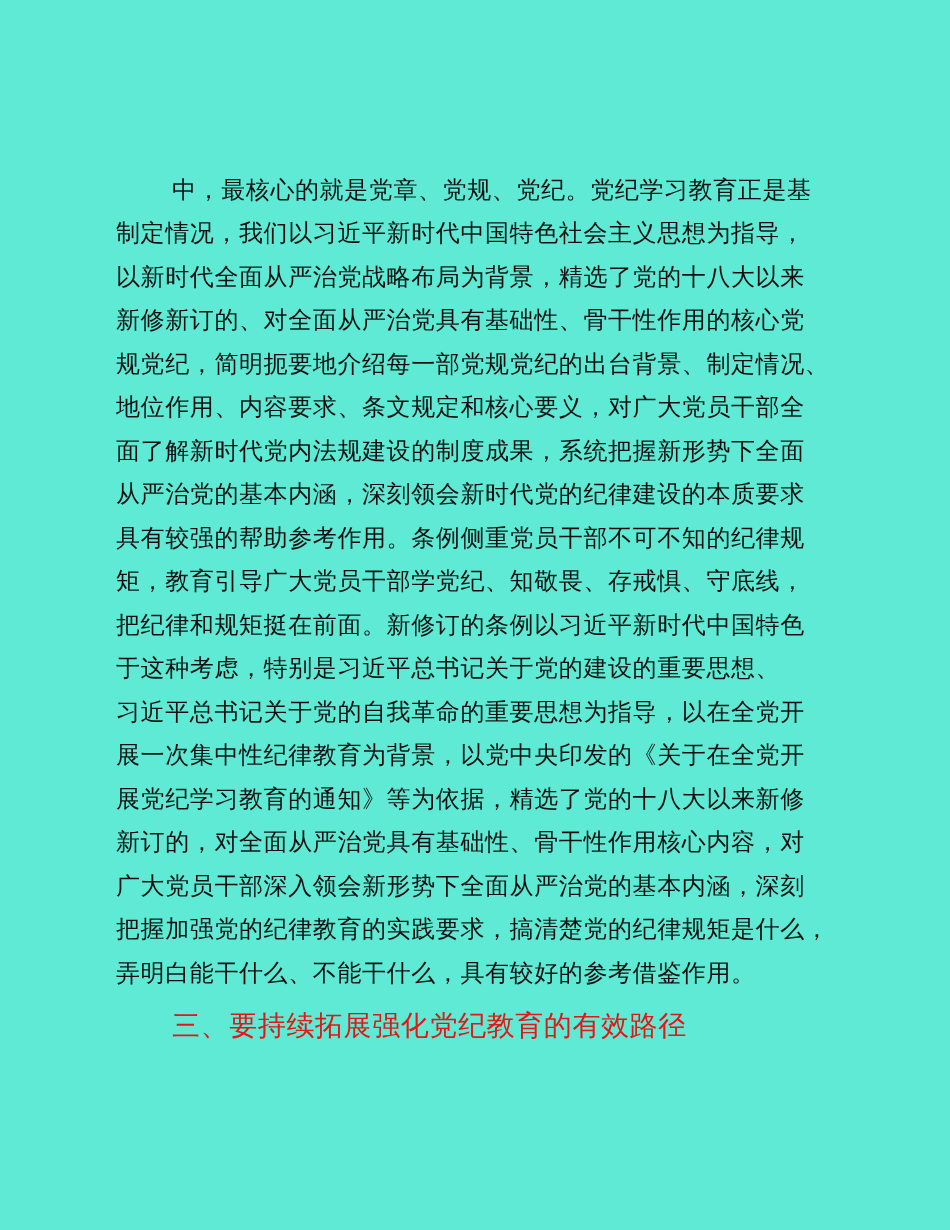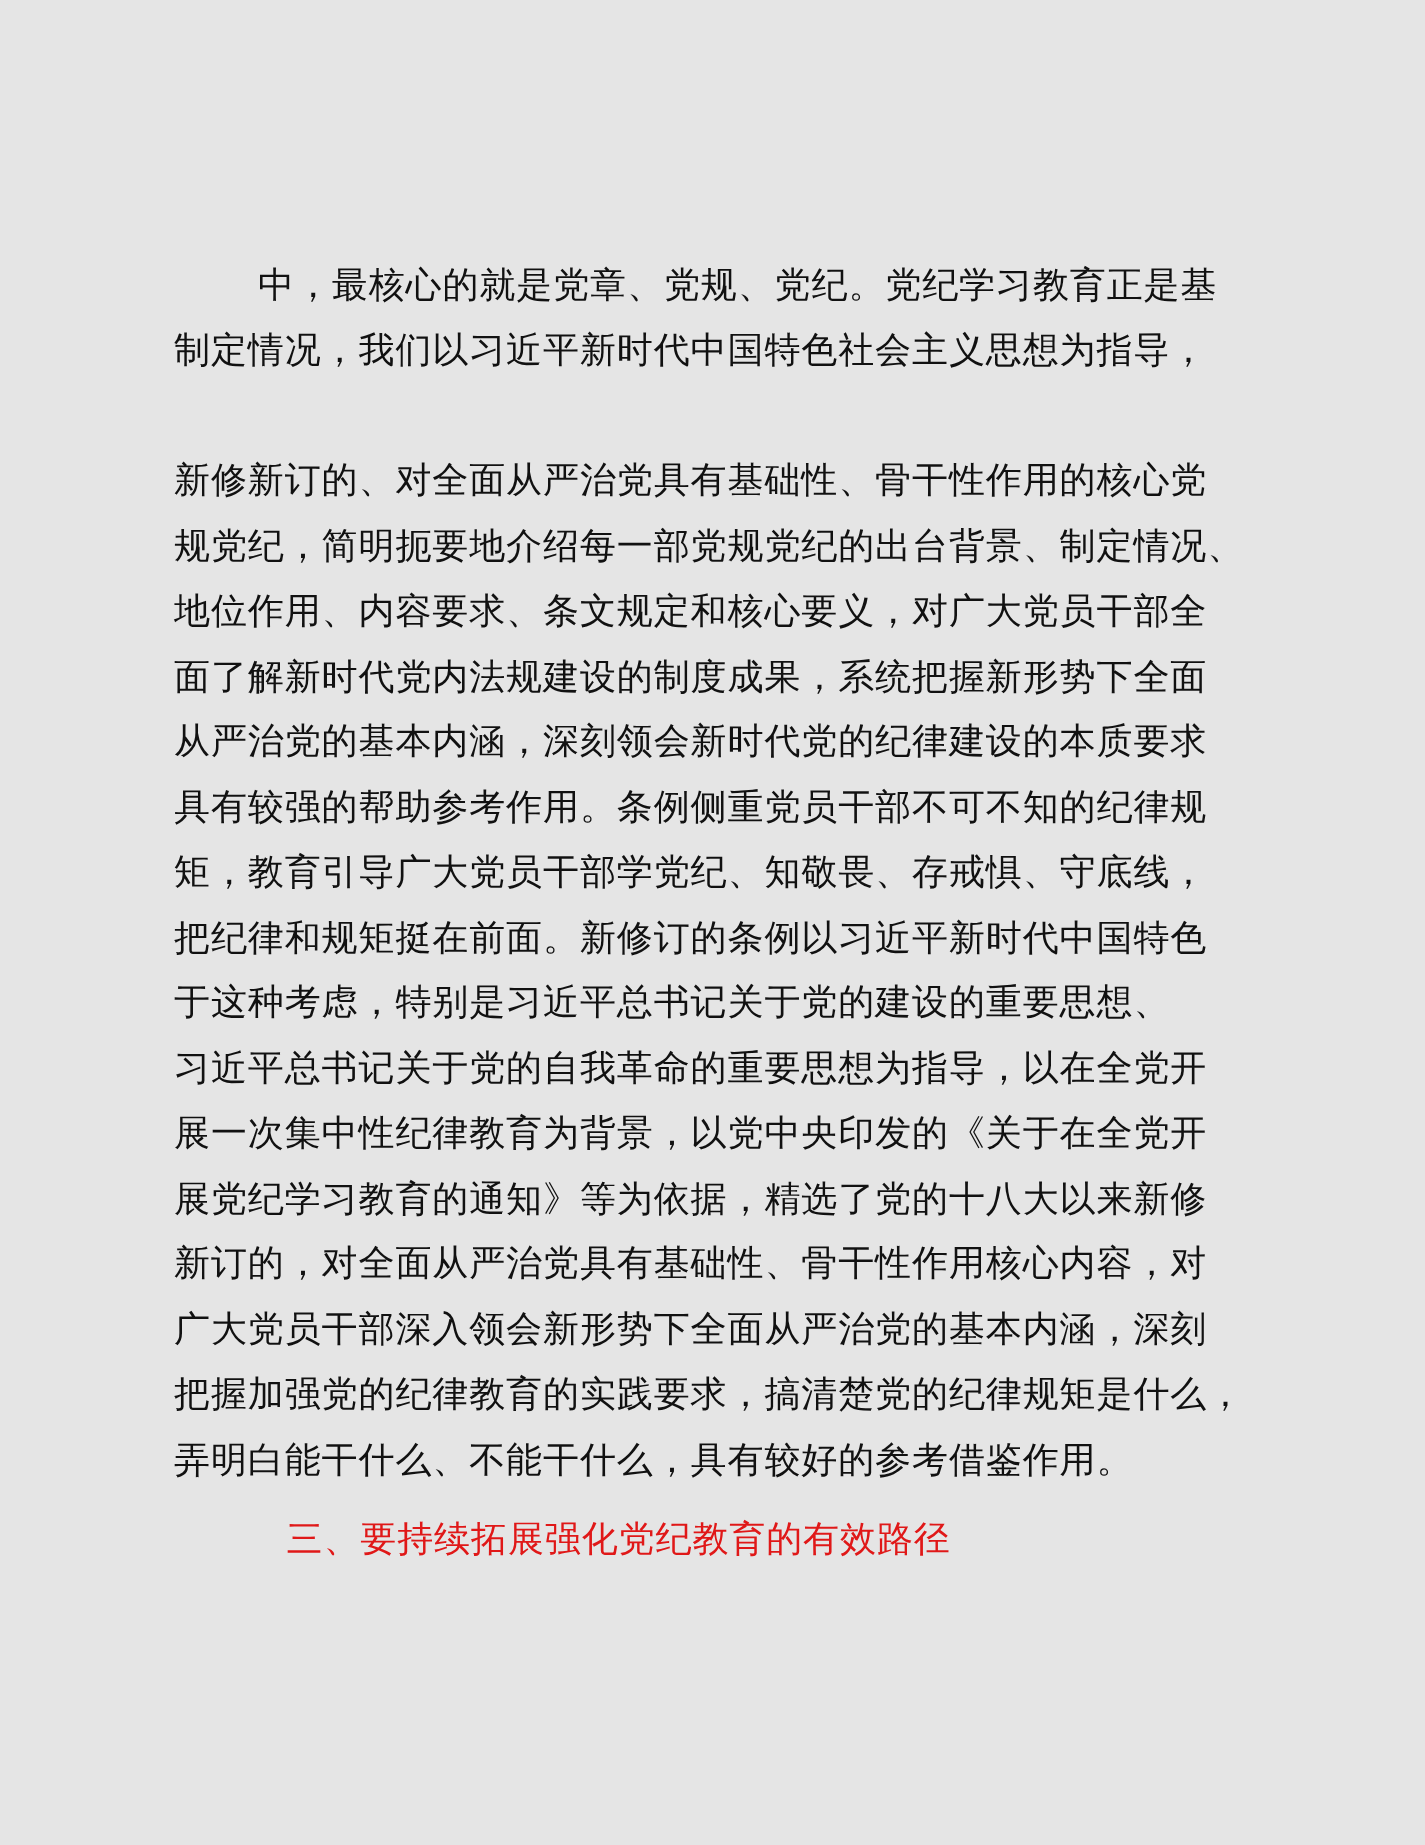--- a/index.html
+++ b/index.html
@@ -1,45 +1,45 @@
 <!DOCTYPE html>
 <html><head>
 <meta charset="utf-8">
 <style>
   html, body { margin: 0; padding: 0; background: #ffffff; }
   body { width: 950px; height: 1230px; position: relative; overflow: hidden; }
-  .page { position: absolute; left: 0; top: 0; width: 950px; height: 1230px; background: #e5e5e5; }
+  .page { position: absolute; left: 0; top: 0; width: 950px; height: 1230px; background: #5eead4; }
   .line {
     position: absolute;
     left: 116px;
     white-space: nowrap;
     font-family: "DejaVu Sans", "Liberation Sans", sans-serif;
     font-size: 24px;
     line-height: 30px;
     color: #111111;
     letter-spacing: 0.6px;
   }
   .line.indent { left: 172px; }
   .heading {
     position: absolute;
     left: 172px;
     white-space: nowrap;
     font-family: "DejaVu Sans", "Liberation Sans", sans-serif;
-    font-size: 24px;
+    font-size: 28px;
     line-height: 30px;
     letter-spacing: 0.6px;
-    margin-left: 19px;
   }
 </style>
 </head>
 <body>
 
 <div class="page">
   <div class="line indent" style="top:175px">中，最核心的就是党章、党规、党纪。党纪学习教育正是基</div>
   <div class="line" style="top:218px">制定情况，我们以习近平新时代中国特色社会主义思想为指导，</div>
+  <div class="line" style="top:262px">以新时代全面从严治党战略布局为背景，精选了党的十八大以来</div>
   <div class="line" style="top:305px">新修新订的、对全面从严治党具有基础性、骨干性作用的核心党</div>
   <div class="line" style="top:349px">规党纪，简明扼要地介绍每一部党规党纪的出台背景、制定情况、</div>
   <div class="line" style="top:392px">地位作用、内容要求、条文规定和核心要义，对广大党员干部全</div>
   <div class="line" style="top:436px">面了解新时代党内法规建设的制度成果，系统把握新形势下全面</div>
   <div class="line" style="top:479px">从严治党的基本内涵，深刻领会新时代党的纪律建设的本质要求</div>
   <div class="line" style="top:523px">具有较强的帮助参考作用。条例侧重党员干部不可不知的纪律规</div>
   <div class="line" style="top:566px">矩，教育引导广大党员干部学党纪、知敬畏、存戒惧、守底线，</div>
   <div class="line" style="top:610px">把纪律和规矩挺在前面。新修订的条例以习近平新时代中国特色</div>
   <div class="line" style="top:653px">于这种考虑，特别是习近平总书记关于党的建设的重要思想、</div>
   <div class="line" style="top:697px">习近平总书记关于党的自我革命的重要思想为指导，以在全党开</div>

